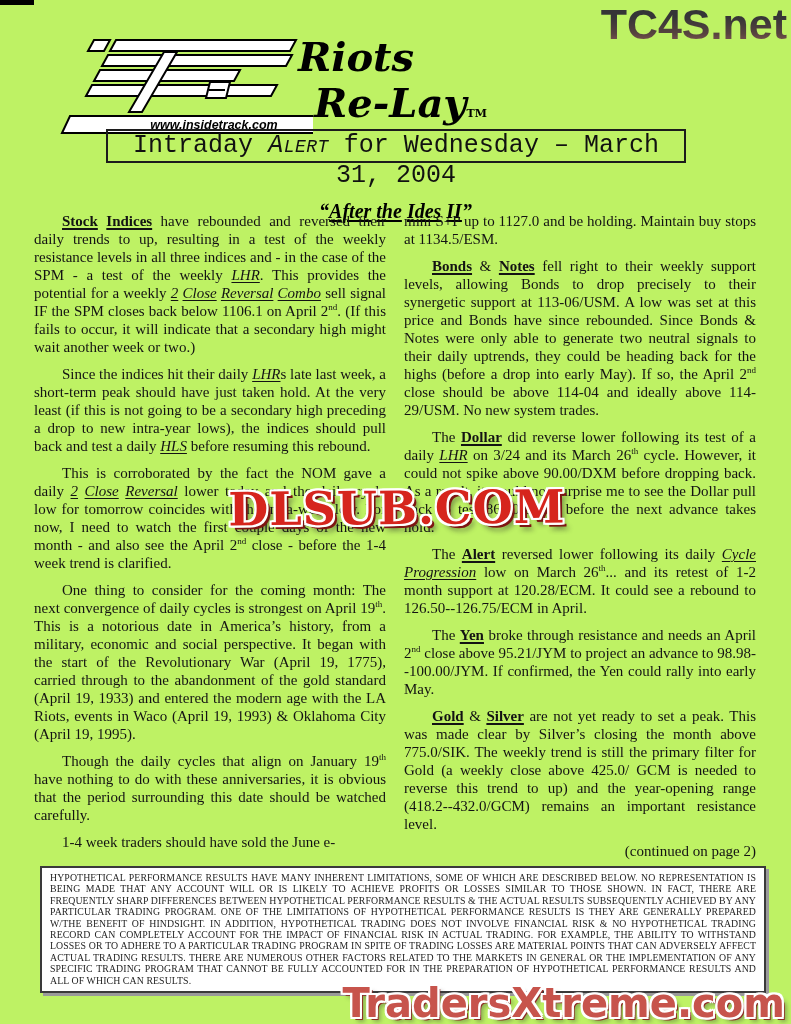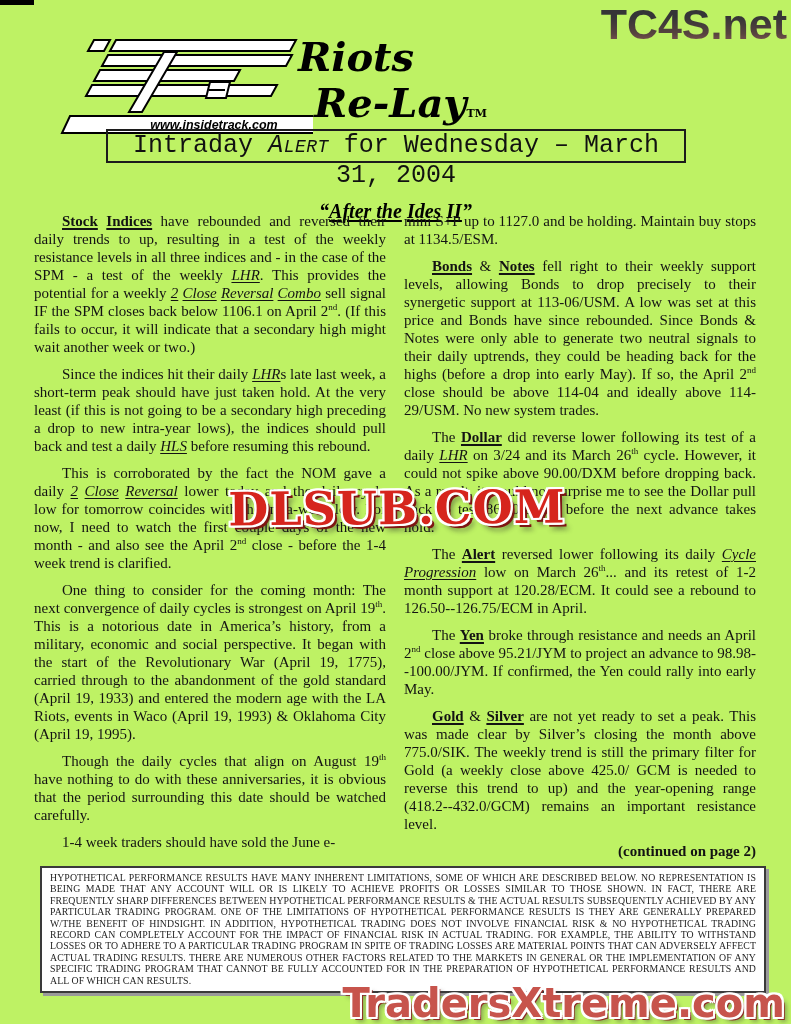--- a/index.html
+++ b/index.html
@@ -56,21 +56,21 @@
     position:absolute;top:212px;width:352px;
     font-size:15px;line-height:18px;text-align:justify;color:#131313;
   }
   #left-col{left:34px;}
   #right-col{left:404px;}
   .para{margin:0 0 9px 0;}
   .para.ind{text-indent:28px;}
   .para.ar{text-align:right;text-indent:0;}
   .bu{font-weight:bold;text-decoration:underline;text-decoration-thickness:1.5px;text-underline-offset:2px;}
   .iu{font-style:italic;text-decoration:underline;text-decoration-thickness:1px;text-underline-offset:2px;}
-  .b{font-weight:bold;text-align:right;}
+  .b{font-weight:normal;text-align:right;}
   .para sup{font-size:9px;line-height:0;vertical-align:super;}
 
   
   #disclaimer-box{
     position:absolute;left:40px;top:866px;width:706px;
     border:2px solid #3a3a3a;box-shadow:3px 3px 0 #9a9a9a;
     padding:4px 8px 5px 8px;background:#fff;
   }
   #disclaimer-box p{
     margin:0;font-family:Liberation Serif, serif;font-size:9.8px;line-height:11.4px;
@@ -137,21 +137,21 @@
     <span>Intraday </span><span class="alert-word">Alert</span><span> for Wednesday – March 31, 2004</span>
   </div>
 
   <div id="headline">“<span class="hw">After</span> <span class="hw">the</span> <span class="hw">Ides</span> <span class="hw">II</span>”</div>
 
   <div id="left-col" class="col">
       <div class="para ind"><span class="bu">Stock</span><span> </span><span class="bu">Indices</span><span> have rebounded and reversed their daily trends to up, resulting in a test of the weekly resistance levels in all three indices and - in the case of the SPM - a test of the weekly </span><span class="iu">LHR</span><span>. This provides the potential for a weekly </span><span class="iu">2</span><span> </span><span class="iu">Close</span><span> </span><span class="iu">Reversal</span><span> </span><span class="iu">Combo</span><span> sell signal IF the SPM closes back below 1106.1 on April 2</span><sup>nd</sup><span>. (If this fails to occur, it will indicate that a secondary high might wait another week or two.)</span></div>
       <div class="para ind"><span>Since the indices hit their daily </span><span class="iu">LHR</span><span>s late last week, a short-term peak should have just taken hold. At the very least (if this is not going to be a secondary high preceding a drop to new intra-year lows), the indices should pull back and test a daily </span><span class="iu">HLS</span><span> before resuming this rebound.</span></div>
       <div class="para ind"><span>This is corroborated by the fact the NOM gave a daily </span><span class="iu">2</span><span> </span><span class="iu">Close</span><span> </span><span class="iu">Reversal</span><span> lower today and the daily cycle low for tomorrow coincides with the intra-week low. For now, I need to watch the first couple days of the new month - and also see the April 2</span><sup>nd</sup><span> close - before the 1-4 week trend is clarified.</span></div>
       <div class="para ind"><span>One thing to consider for the coming month: The next convergence of daily cycles is strongest on April 19</span><sup>th</sup><span>. This is a notorious date in America’s history, from a military, economic and social perspective. It began with the start of the Revolutionary War (April 19, 1775), carried through to the abandonment of the gold standard (April 19, 1933) and entered the modern age with the LA Riots, events in Waco (April 19, 1993) &amp; Oklahoma City (April 19, 1995).</span></div>
-      <div class="para ind"><span>Though the daily cycles that align on August 19</span><sup>th</sup><span> have nothing to do with these anniversaries, it is obvious that the period surrounding this date should be watched carefully.</span></div>
+      <div class="para ind"><span>Though the daily cycles that align on January 19</span><sup>th</sup><span> have nothing to do with these anniversaries, it is obvious that the period surrounding this date should be watched carefully.</span></div>
       <div class="para ind"><span>1-4 week traders should have sold the June e-</span></div>
     </div>
   <div id="right-col" class="col">
       <div class="para"><span>mini S+P up to 1127.0 and be holding. Maintain buy stops at 1134.5/ESM.</span></div>
       <div class="para ind"><span class="bu">Bonds</span><span> &amp; </span><span class="bu">Notes</span><span> fell right to their weekly support levels, allowing Bonds to drop precisely to their synergetic support at 113-06/USM. A low was set at this price and Bonds have since rebounded. Since Bonds &amp; Notes were only able to generate two neutral signals to their daily uptrends, they could be heading back for the highs (before a drop into early May). If so, the April 2</span><sup>nd</sup><span> close should be above 114-04 and ideally above 114-29/USM. No new system trades.</span></div>
       <div class="para ind"><span>The </span><span class="bu">Dollar</span><span> did reverse lower following its test of a daily </span><span class="iu">LHR</span><span> on 3/24 and its March 26</span><sup>th</sup><span> cycle. However, it could not spike above 90.00/DXM before dropping back. As a result, it would not surprise me to see the Dollar pull back to test 86.50/DXM before the next advance takes hold.</span></div>
       <div class="para ind"><span>The </span><span class="bu">Alert</span><span> reversed lower following its daily </span><span class="iu">Cycle</span><span> </span><span class="iu">Progression</span><span> low on March 26</span><sup>th</sup><span>... and its retest of 1-2 month support at 120.28/ECM. It could see a rebound to 126.50--126.75/ECM in April.</span></div>
       <div class="para ind"><span>The </span><span class="bu">Yen</span><span> broke through resistance and needs an April 2</span><sup>nd</sup><span> close above 95.21/JYM to project an advance to 98.98--100.00/JYM. If confirmed, the Yen could rally into early May.</span></div>
       <div class="para ind"><span class="bu">Gold</span><span> &amp; </span><span class="bu">Silver</span><span> are not yet ready to set a peak. This was made clear by Silver’s closing the month above 775.0/SIK. The weekly trend is still the primary filter for Gold (a weekly close above 425.0/ GCM is needed to reverse this trend to up) and the year-opening range (418.2--432.0/GCM) remains an important resistance level.</span></div>
       <div class="para ar"><span class="b">(continued on page 2)</span></div>

